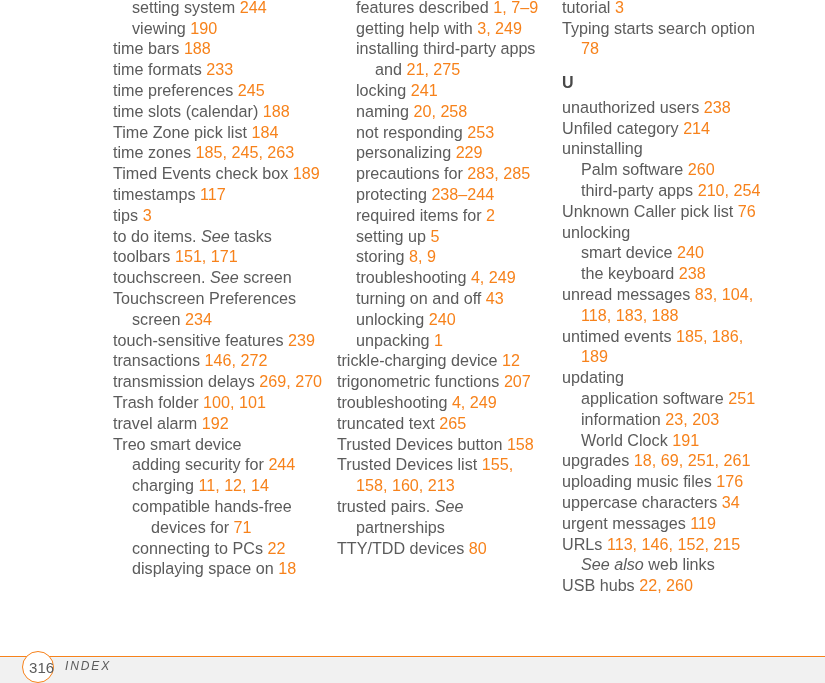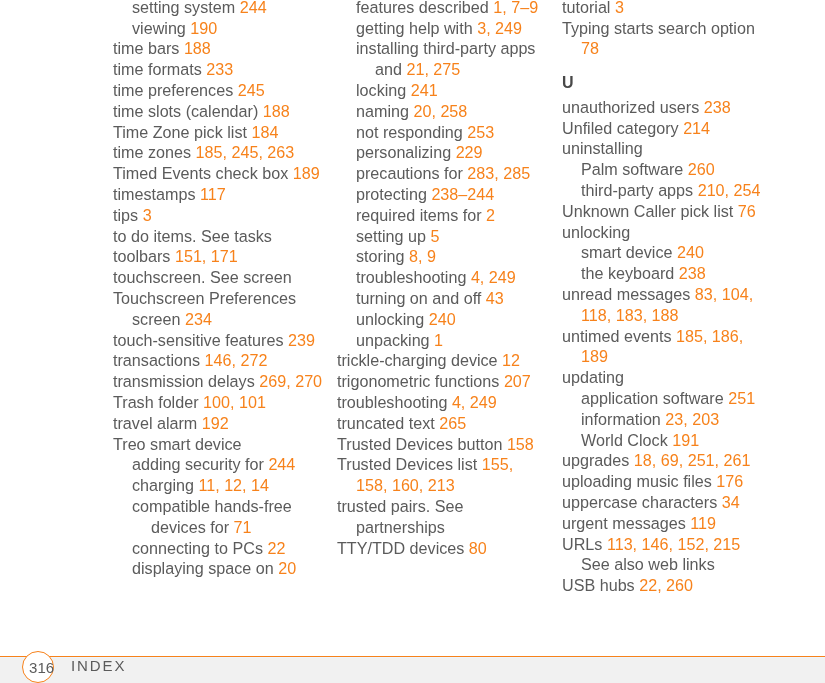--- a/index.html
+++ b/index.html
@@ -11,35 +11,35 @@
   
   .col{position:absolute;top:-3.2px;width:210.5px;}
   .col-1{left:113px;}
   .col-2{left:337px;}
   .col-3{left:562px;}
 
   .entry{font-size:16.15px;line-height:20.8px;color:#5B5B5B;margin:0;
          padding-left:19px;text-indent:-19px;}
   .entry.i1{padding-left:38px;text-indent:-19px;}
   .pg{color:#F7821B;}
-  .it{}
+  .it{font-style:italic;}
 
   .letter{font-size:16px;line-height:20.8px;font-weight:bold;color:#484848;margin:0;
           padding-top:13.3px;padding-bottom:3.5px;}
 
   
   .footer-band{position:absolute;left:0;top:658.1px;width:825px;height:24.9px;background:#F1F1F1;}
   .footer-hairline{position:absolute;left:0;top:657.1px;width:825px;height:1px;background:#EDF5FC;}
   .footer-rule{position:absolute;left:0;top:655.7px;width:825px;height:1.5px;background:#F7821B;}
   .page-circle{position:absolute;left:22px;top:650.8px;width:32.4px;height:32.4px;
                border-radius:50%;border:1.3px solid #F7821B;background:#ffffff;box-sizing:border-box;}
   .page-num{position:absolute;left:-1.3px;top:0.5px;width:32.4px;text-align:right;
             line-height:31.4px;font-size:15px;color:#5B5B5B;}
-  .section-label{position:absolute;left:71px;top:658.5px;font-size:15px;line-height:14px;
-                 letter-spacing:1.9px;color:#5B5B5B;}
+  .section-label{position:absolute;left:65px;top:658.5px;font-size:12px;line-height:14px;
+                 letter-spacing:1.9px;color:#5B5B5B;font-style:italic;}
 </style>
 </head>
 <body>
 
 <div class="page">
 
   <div class="col col-1">
       <div class="entry i1"><span>setting system</span> <span class="pg">244</span></div>
       <div class="entry i1"><span>viewing</span> <span class="pg">190</span></div>
       <div class="entry"><span>time bars</span> <span class="pg">188</span></div>
@@ -58,21 +58,21 @@
       <div class="entry"><span>touch-sensitive features</span> <span class="pg">239</span></div>
       <div class="entry"><span>transactions</span> <span class="pg">146, 272</span></div>
       <div class="entry"><span>transmission delays</span> <span class="pg">269, 270</span></div>
       <div class="entry"><span>Trash folder</span> <span class="pg">100, 101</span></div>
       <div class="entry"><span>travel alarm</span> <span class="pg">192</span></div>
       <div class="entry"><span>Treo smart device</span></div>
       <div class="entry i1"><span>adding security for</span> <span class="pg">244</span></div>
       <div class="entry i1"><span>charging</span> <span class="pg">11, 12, 14</span></div>
       <div class="entry i1"><span>compatible hands-free devices for</span> <span class="pg">71</span></div>
       <div class="entry i1"><span>connecting to PCs</span> <span class="pg">22</span></div>
-      <div class="entry i1"><span>displaying space on</span> <span class="pg">20</span></div>
+      <div class="entry i1"><span>displaying space on</span> <span class="pg">18</span></div>
     </div>
   <div class="col col-2">
       <div class="entry i1"><span>features described</span> <span class="pg">1, 7–9</span></div>
       <div class="entry i1"><span>getting help with</span> <span class="pg">3, 249</span></div>
       <div class="entry i1"><span>installing third-party apps and</span> <span class="pg">21, 275</span></div>
       <div class="entry i1"><span>locking</span> <span class="pg">241</span></div>
       <div class="entry i1"><span>naming</span> <span class="pg">20, 258</span></div>
       <div class="entry i1"><span>not responding</span> <span class="pg">253</span></div>
       <div class="entry i1"><span>personalizing</span> <span class="pg">229</span></div>
       <div class="entry i1"><span>precautions for</span> <span class="pg">283, 285</span></div>

